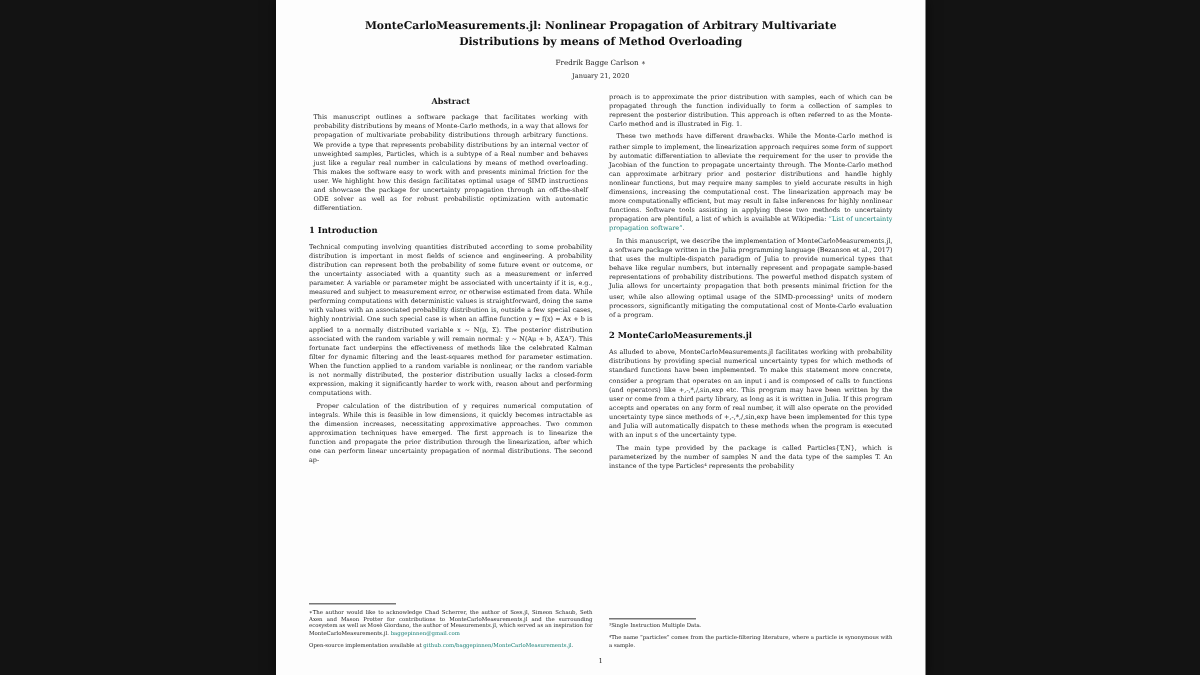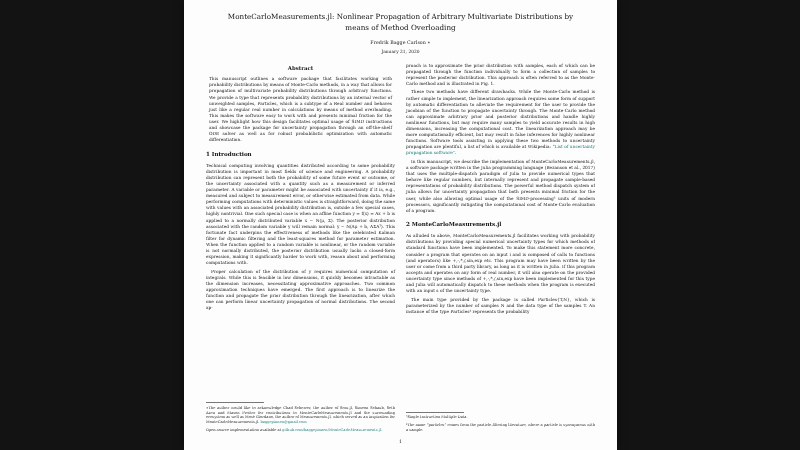--- a/index.html
+++ b/index.html
@@ -10,21 +10,21 @@
   }
   .viewer { position:relative; width:800px; height:450px; background:#131313; }
   .paper {
     position:absolute; left:184px; top:0; width:433px; height:450px;
     background:#fdfdfd; color:#1c1c1c;
     padding:12px 22px 6px; box-sizing:border-box;
     display:flex; flex-direction:column;
     box-shadow:0 0 8px rgba(0,0,0,0.6);
   }
   .title {
-    font-size:7.2px; font-weight:normal; text-align:center;
+    font-size:7.2px; font-weight:bold; text-align:center;
     margin:0 14px; line-height:1.5; color:#111;
   }
   .author { font-size:4.8px; text-align:center; margin-top:6px; }
   .date   { font-size:4.4px; text-align:center; margin-top:4px; }
   .columns { display:flex; gap:11px; flex:1; margin-top:9px; overflow:hidden; }
   .col {
     flex:1; display:flex; flex-direction:column;
     font-size:4.3px; line-height:1.42; text-align:justify;
     min-width:0;
   }

